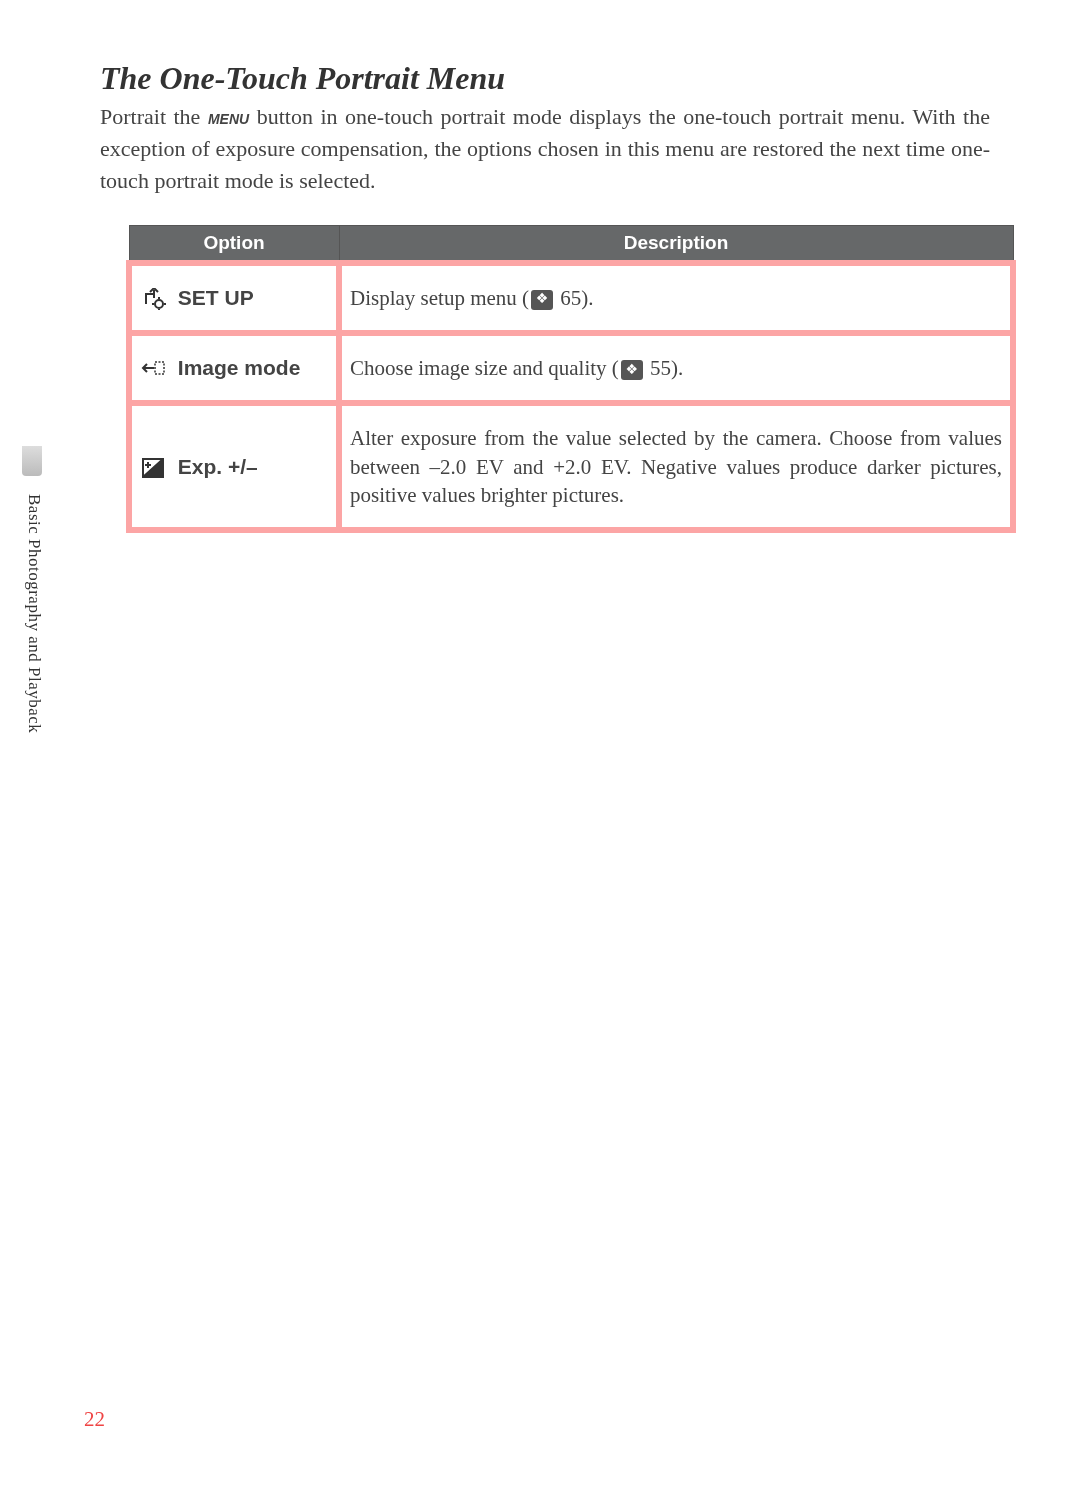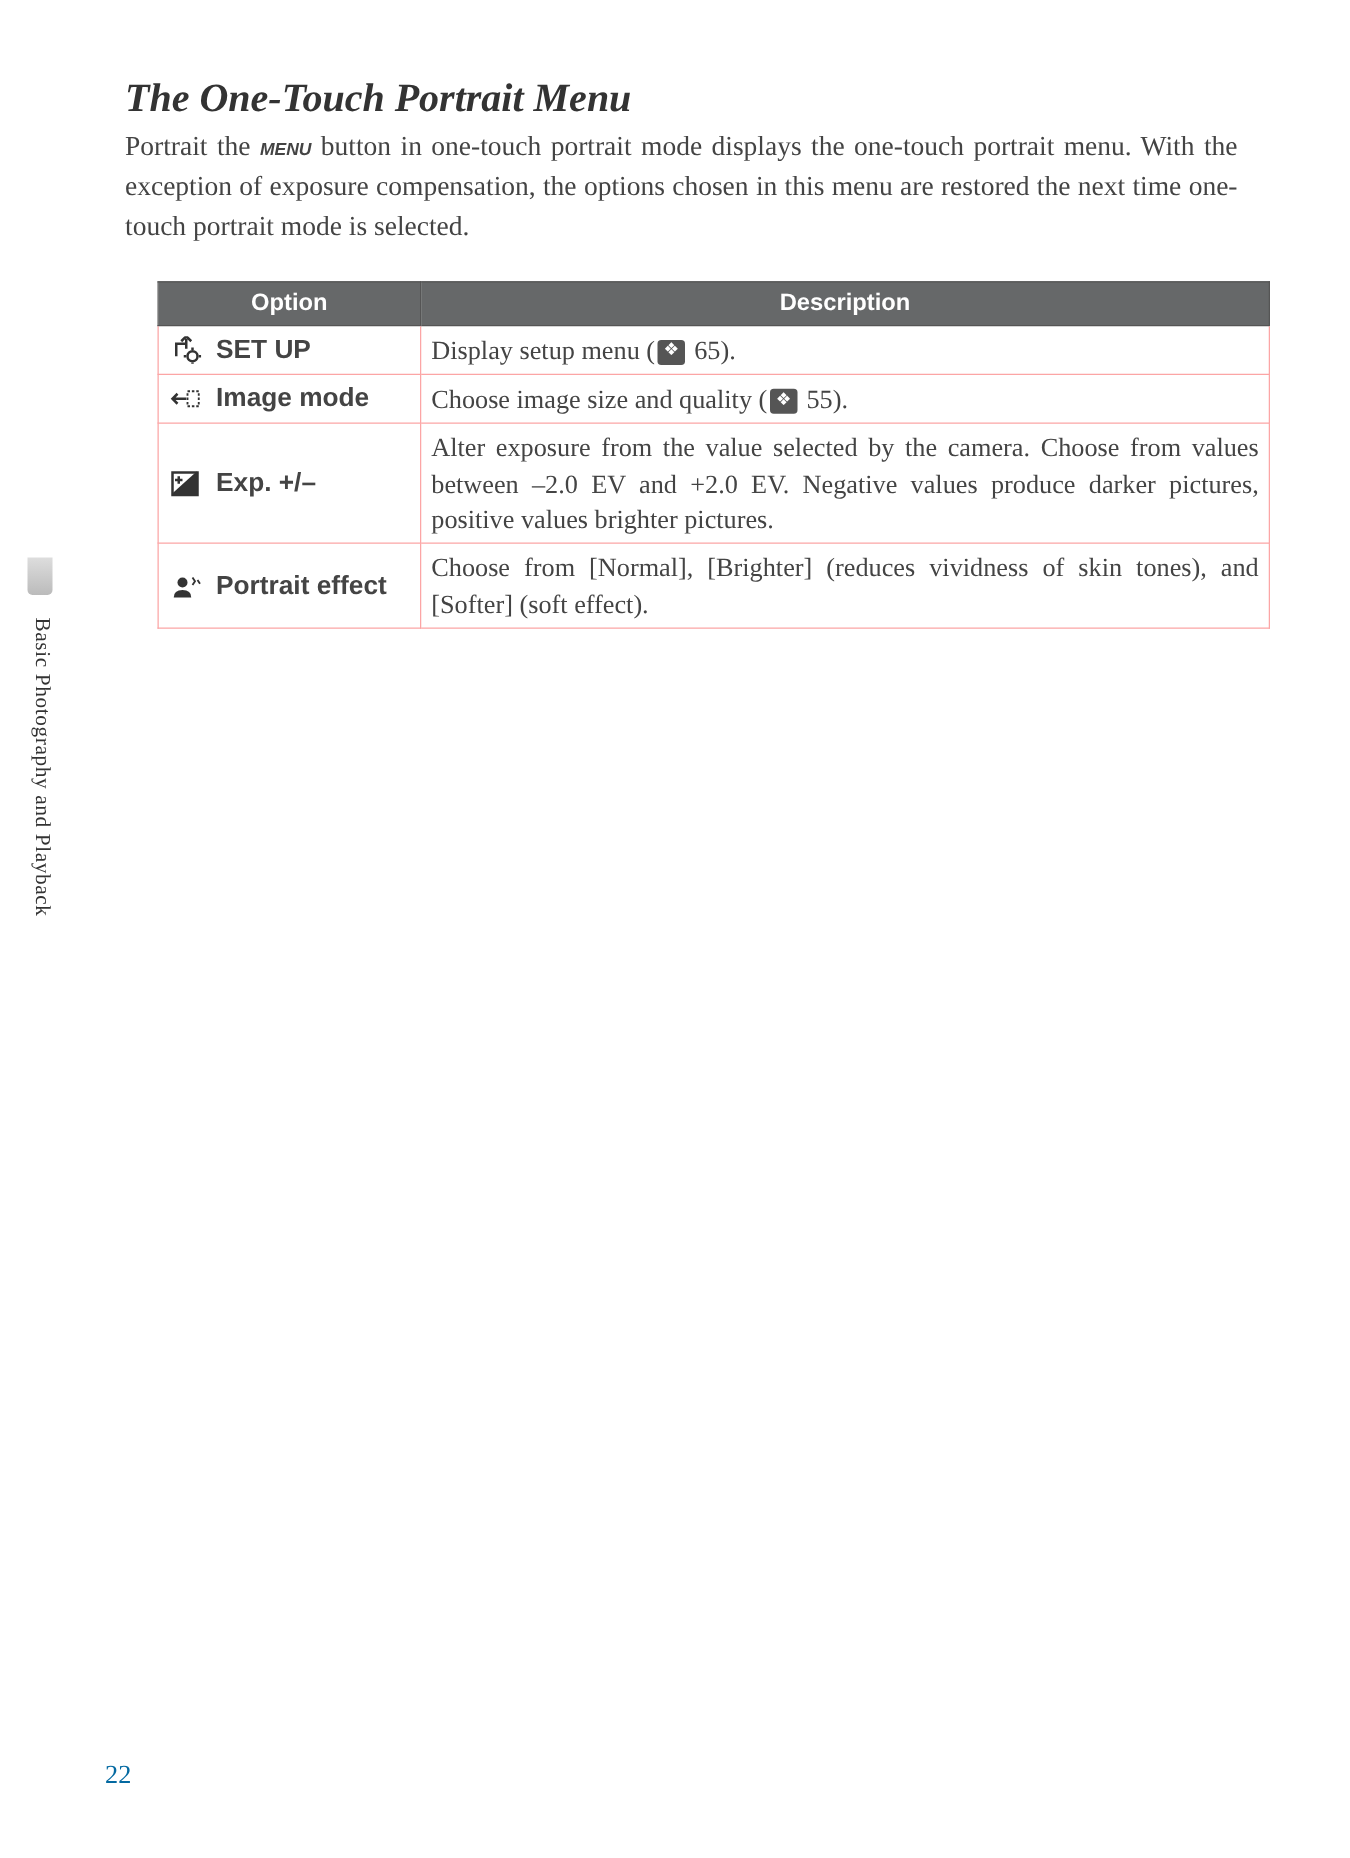--- a/index.html
+++ b/index.html
@@ -51,22 +51,22 @@
       font-weight: bold;
       font-size: 19px;
       padding: 6px 8px;
       border: 1px solid #555;
       text-align: center;
     }
     table.options-table th.opt-col {
       width: 210px;
     }
     table.options-table td {
-      border: 1px solid #fca5a5;
-      padding: 5px 8px;
+      border: 6px solid #fca5a5;
+      padding: 18px 8px;
       font-size: 21px;
       color: #444;
       vertical-align: middle;
     }
     td.option-cell {
       font-family: Arial, sans-serif;
       font-weight: bold;
       color: #333;
       white-space: nowrap;
     }
@@ -118,21 +118,21 @@
       writing-mode: vertical-rl;
       text-orientation: mixed;
       letter-spacing: 0.5px;
     }
     .page-number {
       position: absolute;
       left: 84px;
       bottom: 54px;
       font-family: Georgia, serif;
       font-size: 21px;
-      color: #0369a1;
+      color: #ef4444;
     }
   </style>
 </head>
 <body>
 
 <div class="page-content">
   <div class="section-title">The One-Touch Portrait Menu</div>
 
   <p class="intro-text">
     <span>Portrait the </span><span class="menu-label">MENU</span><span> button in one-touch portrait mode displays the one-touch portrait menu.  With the exception of exposure compensation, the options chosen in this menu are restored the next time one-touch portrait mode is selected.</span>
@@ -187,32 +187,19 @@
                 <path d="M8 5 L8 11 M5 8 L11 8" stroke="#333" stroke-width="2"></path>
                 <path d="M15 15 L21 15" stroke="#fff" stroke-width="2"></path>
                 <path d="M3 20 L23 2 L23 20 Z" fill="#333"></path>
               </svg>
           </span>
           <span>Exp. +/–</span>
         </td>
         <td class="desc-cell">Alter exposure from the value selected by the camera.  Choose from values between –2.0 EV and +2.0 EV.  Negative values produce darker pictures, positive values brighter pictures.</td>
       </tr>
 
-      <tr>
-        <td class="option-cell">
-          <span class="icon-box">
-            <svg width="26" height="22" viewBox="0 0 26 22">
-                <circle cx="11" cy="8" r="4" fill="#333"></circle>
-                <path d="M4 20 Q4 14 11 14 Q18 14 18 20 Z" fill="#333"></path>
-                <path d="M19 4 L21 7 L19 10 M23 6 L25 9" stroke="#333" stroke-width="1.5" fill="none"></path>
-              </svg>
-          </span>
-          <span>Portrait effect</span>
-        </td>
-        <td class="desc-cell">Choose from [Normal], [Brighter] (reduces vividness of skin tones), and [Softer] (soft effect).</td>
-      </tr>
     </tbody>
   </table>
 </div>
 
 <div class="side-tab"></div>
 <div class="side-label">Basic Photography and Playback</div>
 <div class="page-number">22</div>
 
 </body></html>

